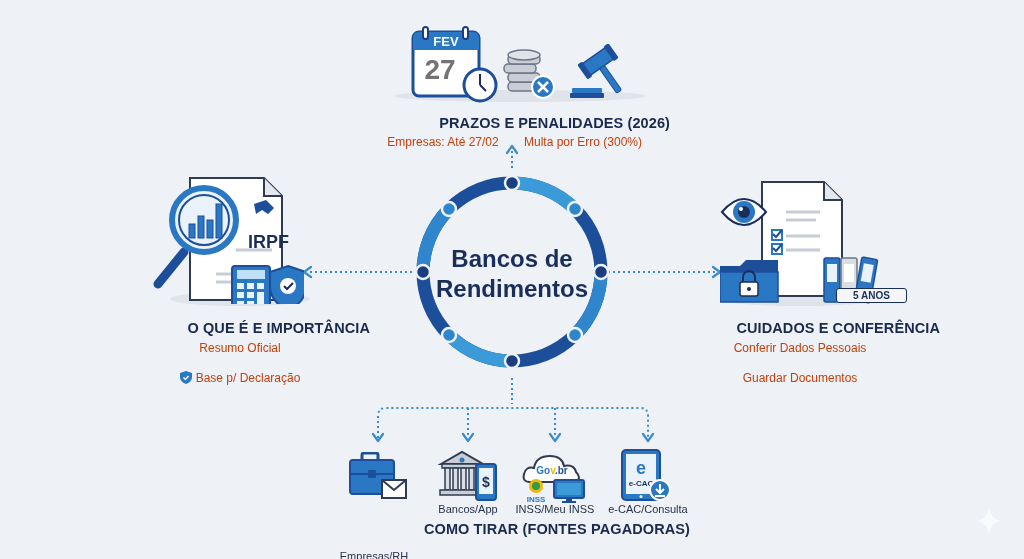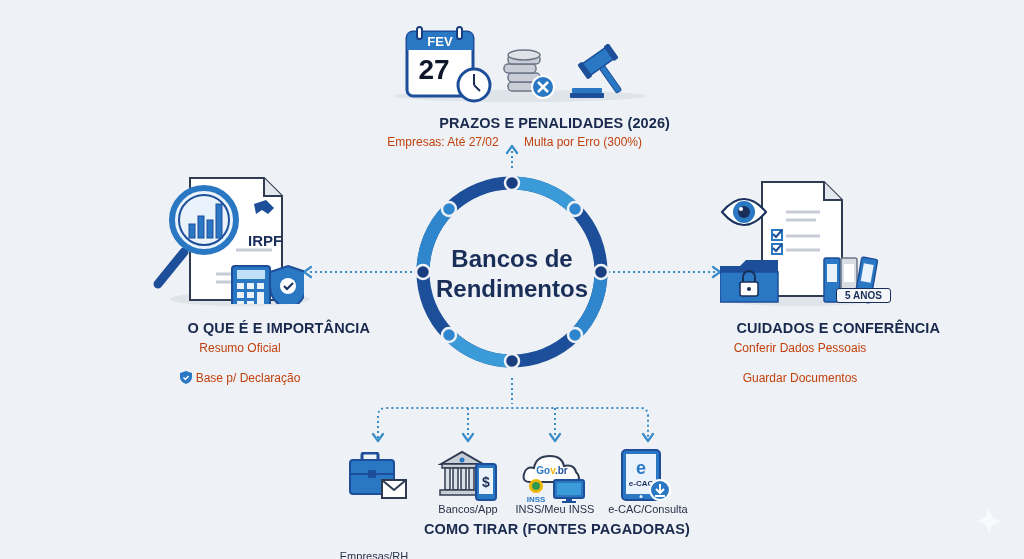--- a/index.html
+++ b/index.html
@@ -56,32 +56,32 @@
 </svg>
 <div class="abs center-text" style="left:412px;top:244px;width:200px;">
   <div>Bancos de</div>
   <div>Rendimentos</div>
 </div>
 
 <div class="abs" style="left:370px;top:0;width:300px;height:160px;">
 
   <div class="abs" style="left:25px;top:90px;width:250px;height:12px;background:#dfe3ea;border-radius:50%;"></div>
 
-  <div class="abs" style="left:35px;top:26px;width:60px;height:68px;">
+  <div class="abs" style="left:41px;top:26px;width:60px;height:68px;">
     <svg width="90" height="78" viewBox="0 0 90 78">
       <rect x="2" y="6" width="66" height="64" rx="6" fill="#fff" stroke="#1d4e9a" stroke-width="3"></rect>
       <path d="M2 12 Q2 6 8 6 H62 Q68 6 68 12 V24 H2 Z" fill="#2a78c4"></path>
       <rect x="12" y="1" width="5" height="12" rx="2.5" fill="#fff" stroke="#1a3d80" stroke-width="2"></rect>
       <rect x="52" y="1" width="5" height="12" rx="2.5" fill="#fff" stroke="#1a3d80" stroke-width="2"></rect>
       <circle cx="69" cy="59" r="16" fill="#fff" stroke="#1d4e9a" stroke-width="3"></circle>
       <line x1="69" y1="59" x2="69" y2="48" stroke="#1a2e5a" stroke-width="2"></line>
       <line x1="69" y1="59" x2="75" y2="65" stroke="#1a2e5a" stroke-width="2"></line>
     </svg>
     <div class="abs" style="left:2px;top:8px;width:66px;text-align:center;color:#fff;font-weight:700;font-size:13px;">FEV</div>
-    <div class="abs" style="left:0;top:28px;width:58px;text-align:center;color:#0f172a;font-weight:700;font-size:28px;">27</div>
+    <div class="abs" style="left:0;top:28px;width:58px;text-align:center;color:#737373;font-weight:700;font-size:28px;">27</div>
   </div>
 
   <svg class="abs" style="left:132px;top:48px" width="56" height="52" viewBox="0 0 56 52">
     <g fill="#c9ced6" stroke="#6b7687" stroke-width="1.5">
       <rect x="6" y="34" width="32" height="9" rx="4"></rect>
       <rect x="6" y="25" width="32" height="9" rx="4"></rect>
       <rect x="2" y="16" width="32" height="9" rx="4"></rect>
       <rect x="6" y="7" width="32" height="9" rx="4"></rect>
       <ellipse cx="22" cy="7" rx="16" ry="5" fill="#dfe3e8"></ellipse>
     </g>
@@ -132,21 +132,21 @@
         <rect x="103" y="118" width="7" height="6"></rect>
         <rect x="113" y="118" width="7" height="14"></rect>
       <rect x="93" y="127" width="7" height="5"></rect>
         <rect x="103" y="127" width="7" height="5"></rect>
     </g>
 
     <path d="M144 92 l18 6 v14 q0 16 -18 24 q-18 -8 -18 -24 v-14 z" fill="#2a78c4" stroke="#1d4e9a" stroke-width="2"></path>
     <circle cx="144" cy="112" r="8" fill="#fff"></circle>
     <path d="M140 112 l3 3 l6 -6" stroke="#1a2e5a" stroke-width="2" fill="none"></path>
   </svg>
-  <div class="abs" style="left:118px;top:62px;font-weight:700;font-size:15px;color:#1a2e5a;">IRPF</div>
+  <div class="abs" style="left:118px;top:62px;font-weight:700;font-size:18px;color:#1a2e5a;">IRPF</div>
   <div class="abs title" style="left:-20px;top:150px;width:260px;">O QUE É E IMPORTÂNCIA</div>
   <div class="abs sub" style="left:0;top:171px;width:220px;">Resumo Oficial</div>
   <div class="abs sub" style="left:0;top:201px;width:220px;">
     <span style="display:inline-block;vertical-align:-2px;margin-right:4px;">
       <svg width="12" height="13" viewBox="0 0 12 13">
           <path d="M6 0 l6 2 v4 q0 5 -6 7 q-6 -2 -6 -7 v-4 z" fill="#2a78c4"></path>
           <path d="M3.5 6.5 l2 2 l3 -3.5" stroke="#fff" stroke-width="1.5" fill="none"></path>
         </svg>
     </span><span>Base p/ Declaração</span>
   </div>
@@ -179,21 +179,21 @@
 
     <rect x="104" y="80" width="16" height="44" rx="2" fill="#2a78c4" stroke="#1d4e9a" stroke-width="1.5"></rect>
     <rect x="107" y="86" width="10" height="18" fill="#eaf3fb"></rect>
     <rect x="121" y="80" width="16" height="44" rx="2" fill="#d9dde4" stroke="#6b7687" stroke-width="1.5"></rect>
     <rect x="124" y="86" width="10" height="18" fill="#fff"></rect>
     <g transform="rotate(10 146 102)">
       <rect x="138" y="80" width="16" height="44" rx="2" fill="#2a78c4" stroke="#1d4e9a" stroke-width="1.5"></rect>
       <rect x="141" y="86" width="10" height="18" fill="#eaf3fb"></rect>
     </g>
   </svg>
-  <div class="abs" style="left:156px;top:118px;padding:1px 8px;background:#f4f6f9;border:1.5px solid #1a2e5a;border-radius:3px;font-size:10px;font-weight:700;color:#1a2e5a;">5 ANOS</div>
+  <div class="abs" style="left:156px;top:118px;padding:1px 16px;background:#f4f6f9;border:1.5px solid #1a2e5a;border-radius:3px;font-size:10px;font-weight:700;color:#1a2e5a;">5 ANOS</div>
   <div class="abs title" style="left:-20px;top:150px;width:280px;">CUIDADOS E CONFERÊNCIA</div>
   <div class="abs sub" style="left:0;top:171px;width:240px;">Conferir Dados Pessoais</div>
   <div class="abs sub" style="left:0;top:201px;width:240px;">Guardar Documentos</div>
 </div>
 
 <div class="abs" style="left:330px;top:440px;width:360px;height:119px;">
 
   <svg class="abs" style="left:18px;top:12px" width="60" height="48" viewBox="0 0 60 48">
     <rect x="14" y="1" width="16" height="8" rx="2" fill="none" stroke="#1d4e9a" stroke-width="3"></rect>
     <rect x="2" y="8" width="44" height="34" rx="3" fill="#2a78c4" stroke="#1d4e9a" stroke-width="2"></rect>

